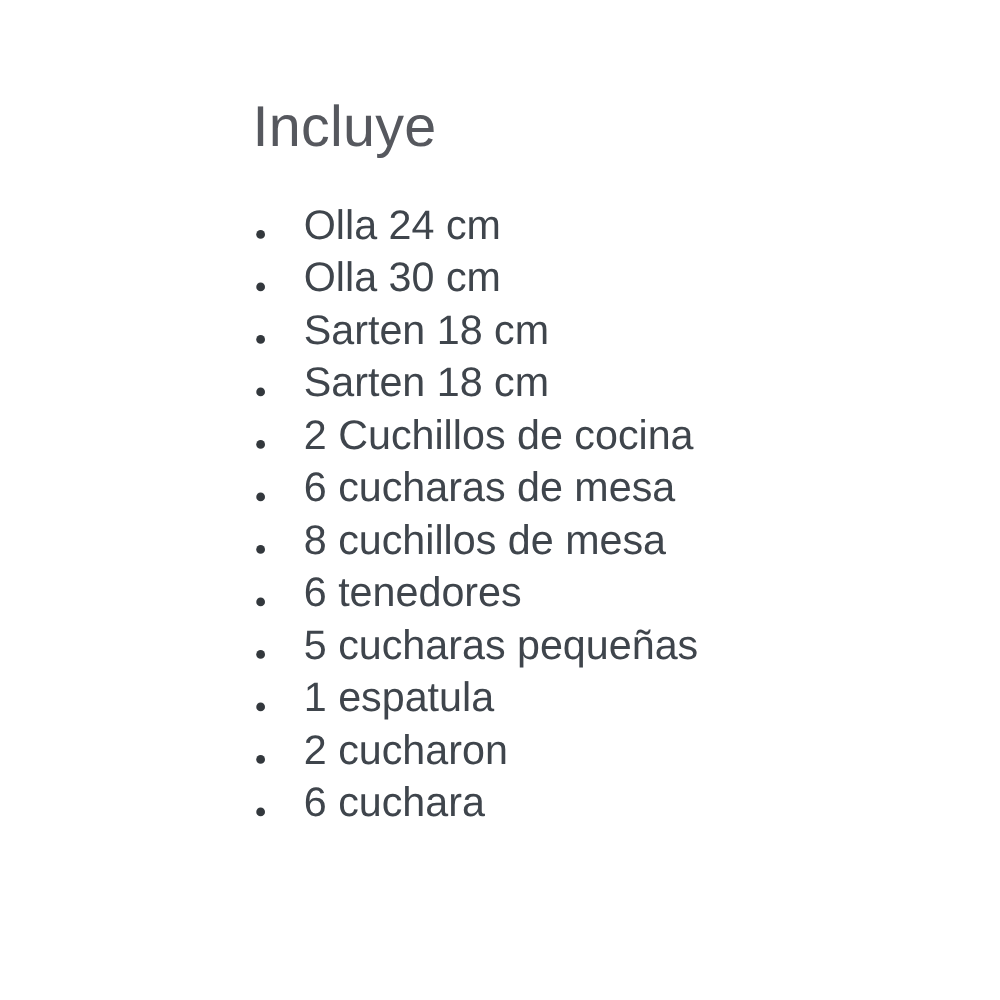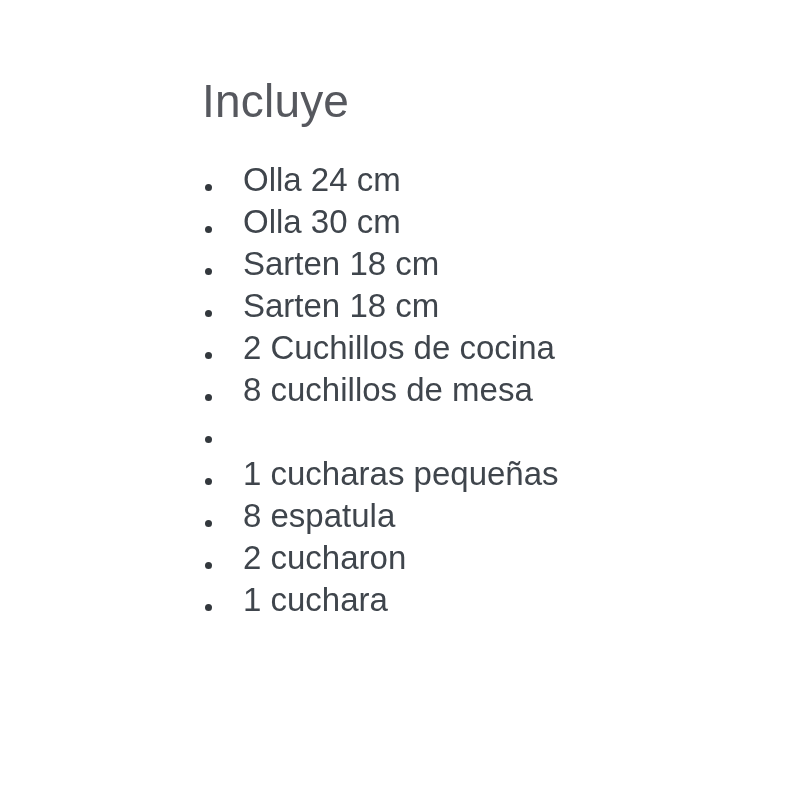--- a/index.html
+++ b/index.html
@@ -60,20 +60,21 @@
 <body>
 
 <section class="content">
   <h1 class="page-title">Incluye</h1>
   <ul class="includes-list" id="includes-list">
       <li class="list-item"><span class="bullet"></span><span>Olla 24 cm</span></li>
       <li class="list-item"><span class="bullet"></span><span>Olla 30 cm</span></li>
       <li class="list-item"><span class="bullet"></span><span>Sarten 18 cm</span></li>
       <li class="list-item"><span class="bullet"></span><span>Sarten 18 cm</span></li>
       <li class="list-item"><span class="bullet"></span><span>2 Cuchillos de cocina</span></li>
+      <li class="list-item"><span class="bullet"></span><span>6 cucharas de mesa</span></li>
       <li class="list-item"><span class="bullet"></span><span>8 cuchillos de mesa</span></li>
-      <li class="list-item"><span class="bullet"></span></li>
-      <li class="list-item"><span class="bullet"></span><span>1 cucharas pequeñas</span></li>
-      <li class="list-item"><span class="bullet"></span><span>8 espatula</span></li>
+      <li class="list-item"><span class="bullet"></span><span>6 tenedores</span></li>
+      <li class="list-item"><span class="bullet"></span><span>5 cucharas pequeñas</span></li>
+      <li class="list-item"><span class="bullet"></span><span>1 espatula</span></li>
       <li class="list-item"><span class="bullet"></span><span>2 cucharon</span></li>
-      <li class="list-item"><span class="bullet"></span><span>1 cuchara</span></li>
+      <li class="list-item"><span class="bullet"></span><span>6 cuchara</span></li>
     </ul>
 </section>
 
 </body></html>

